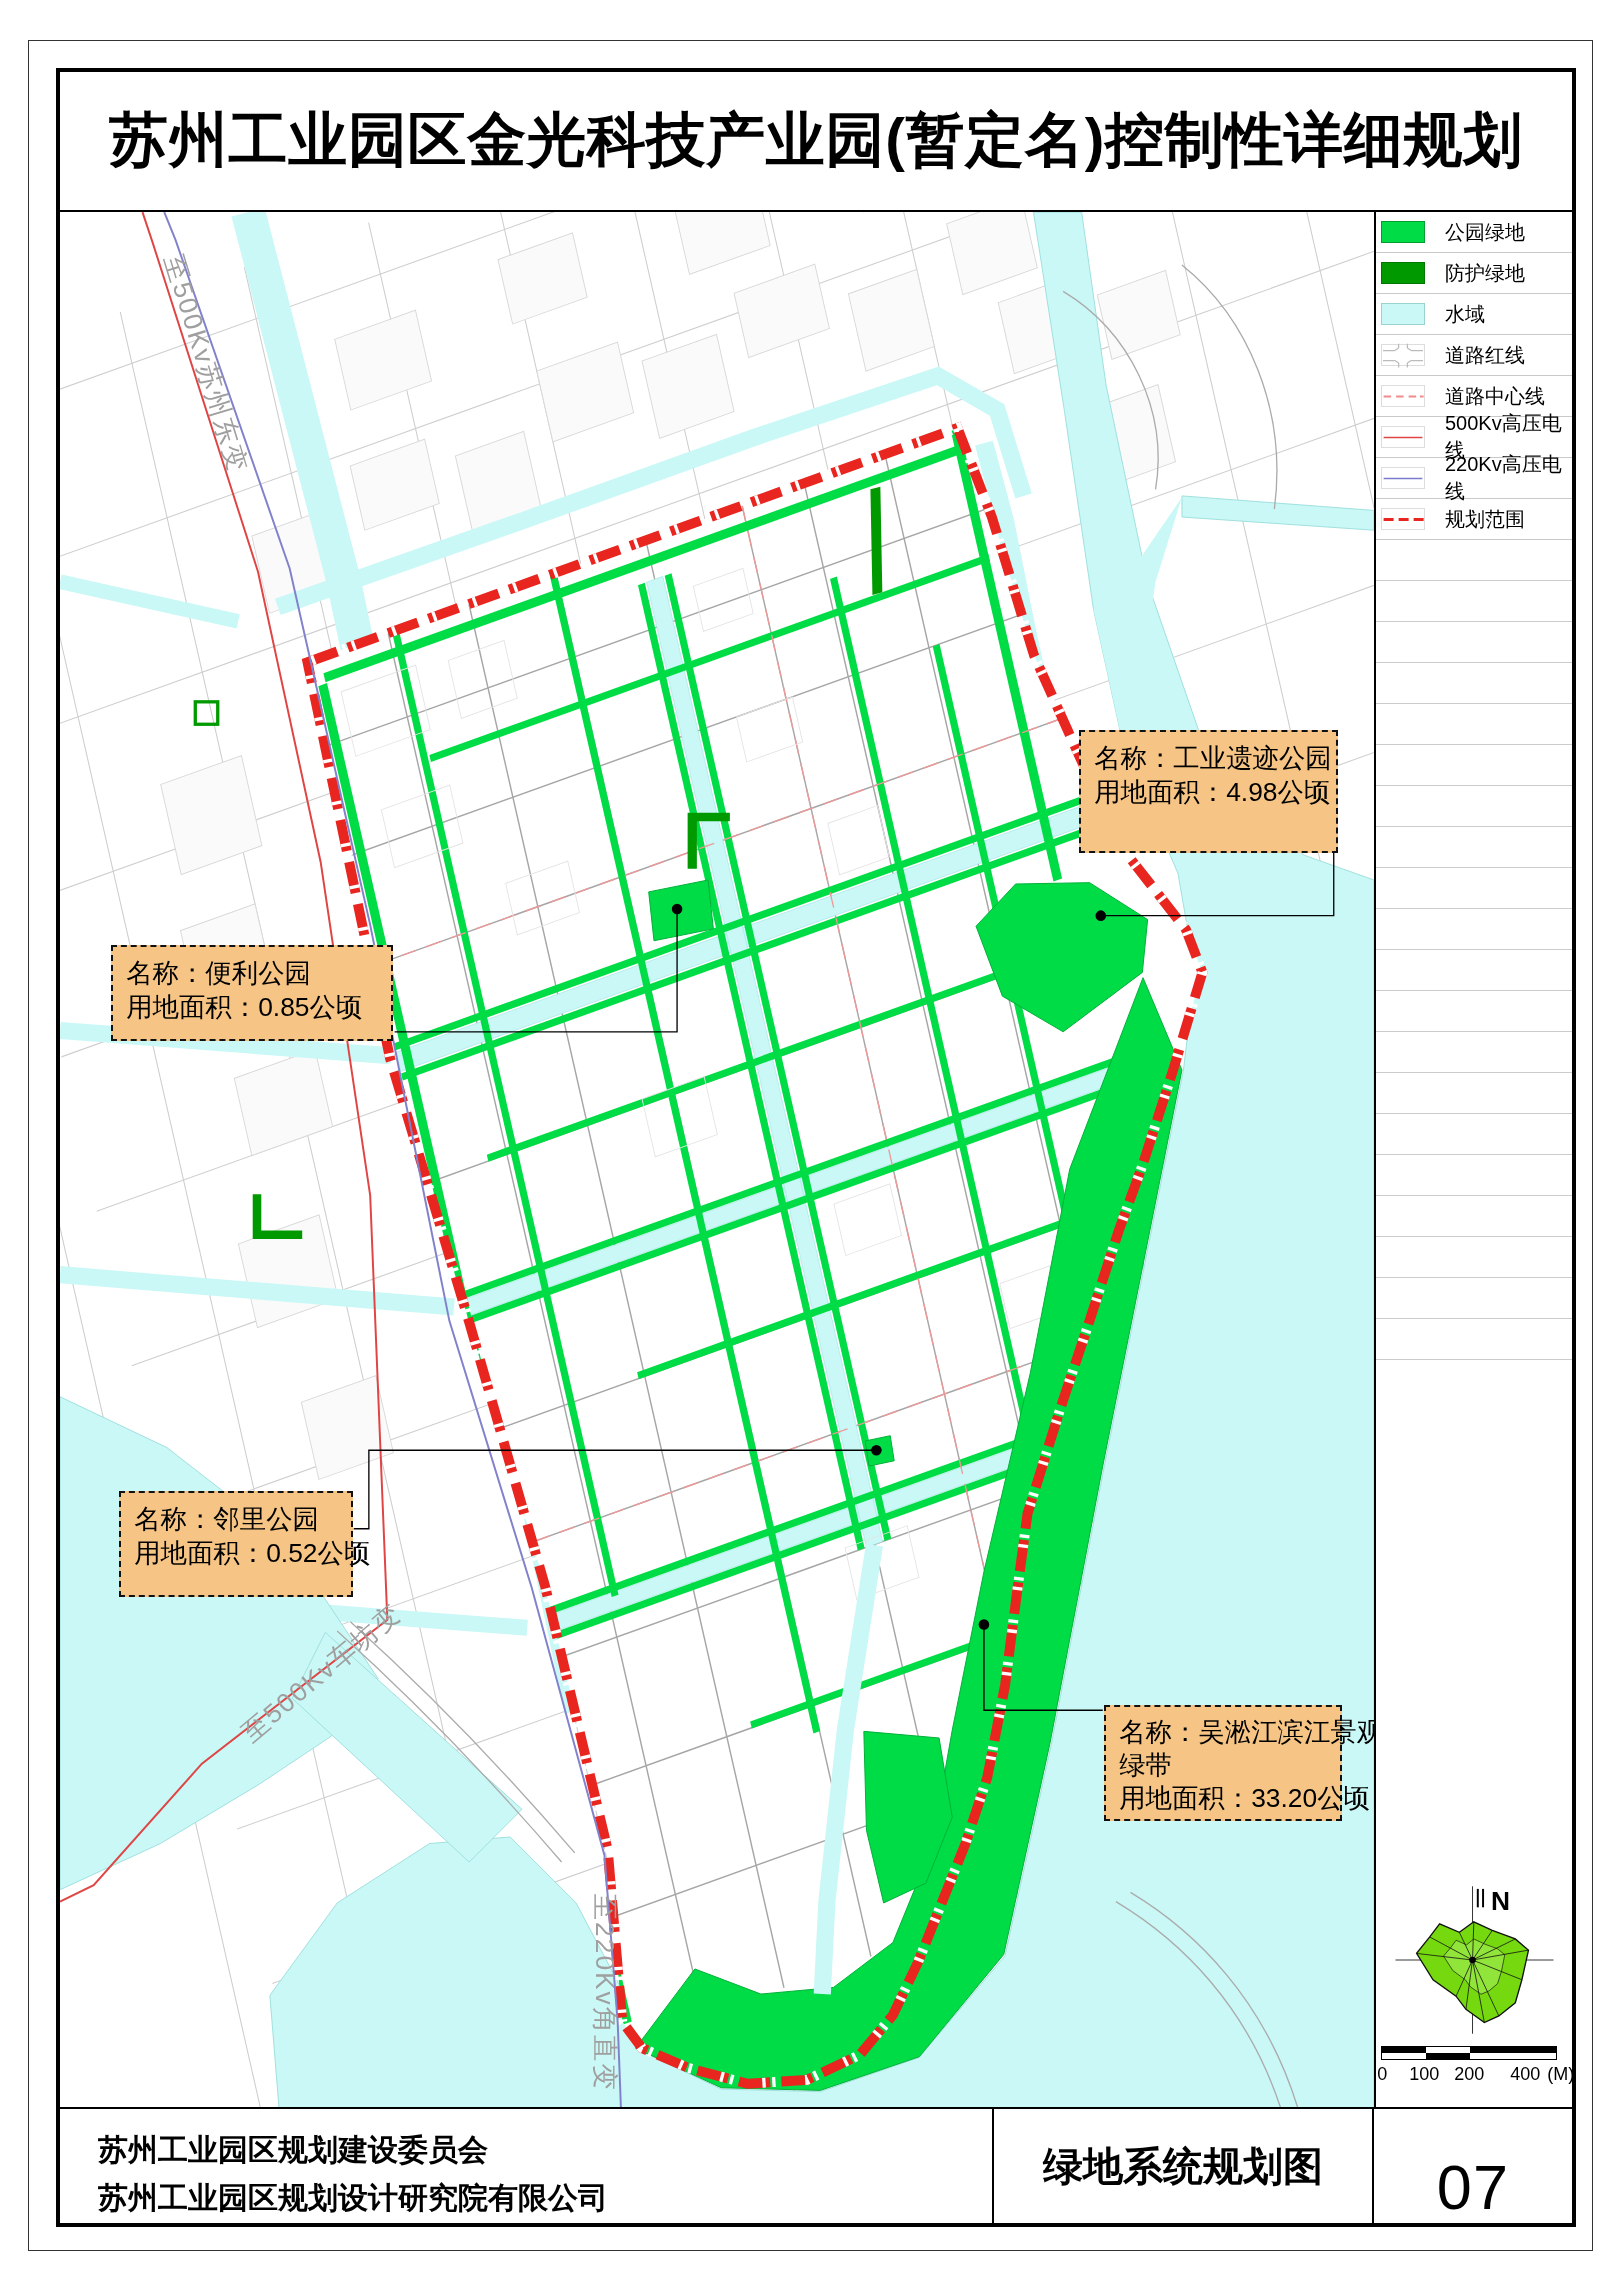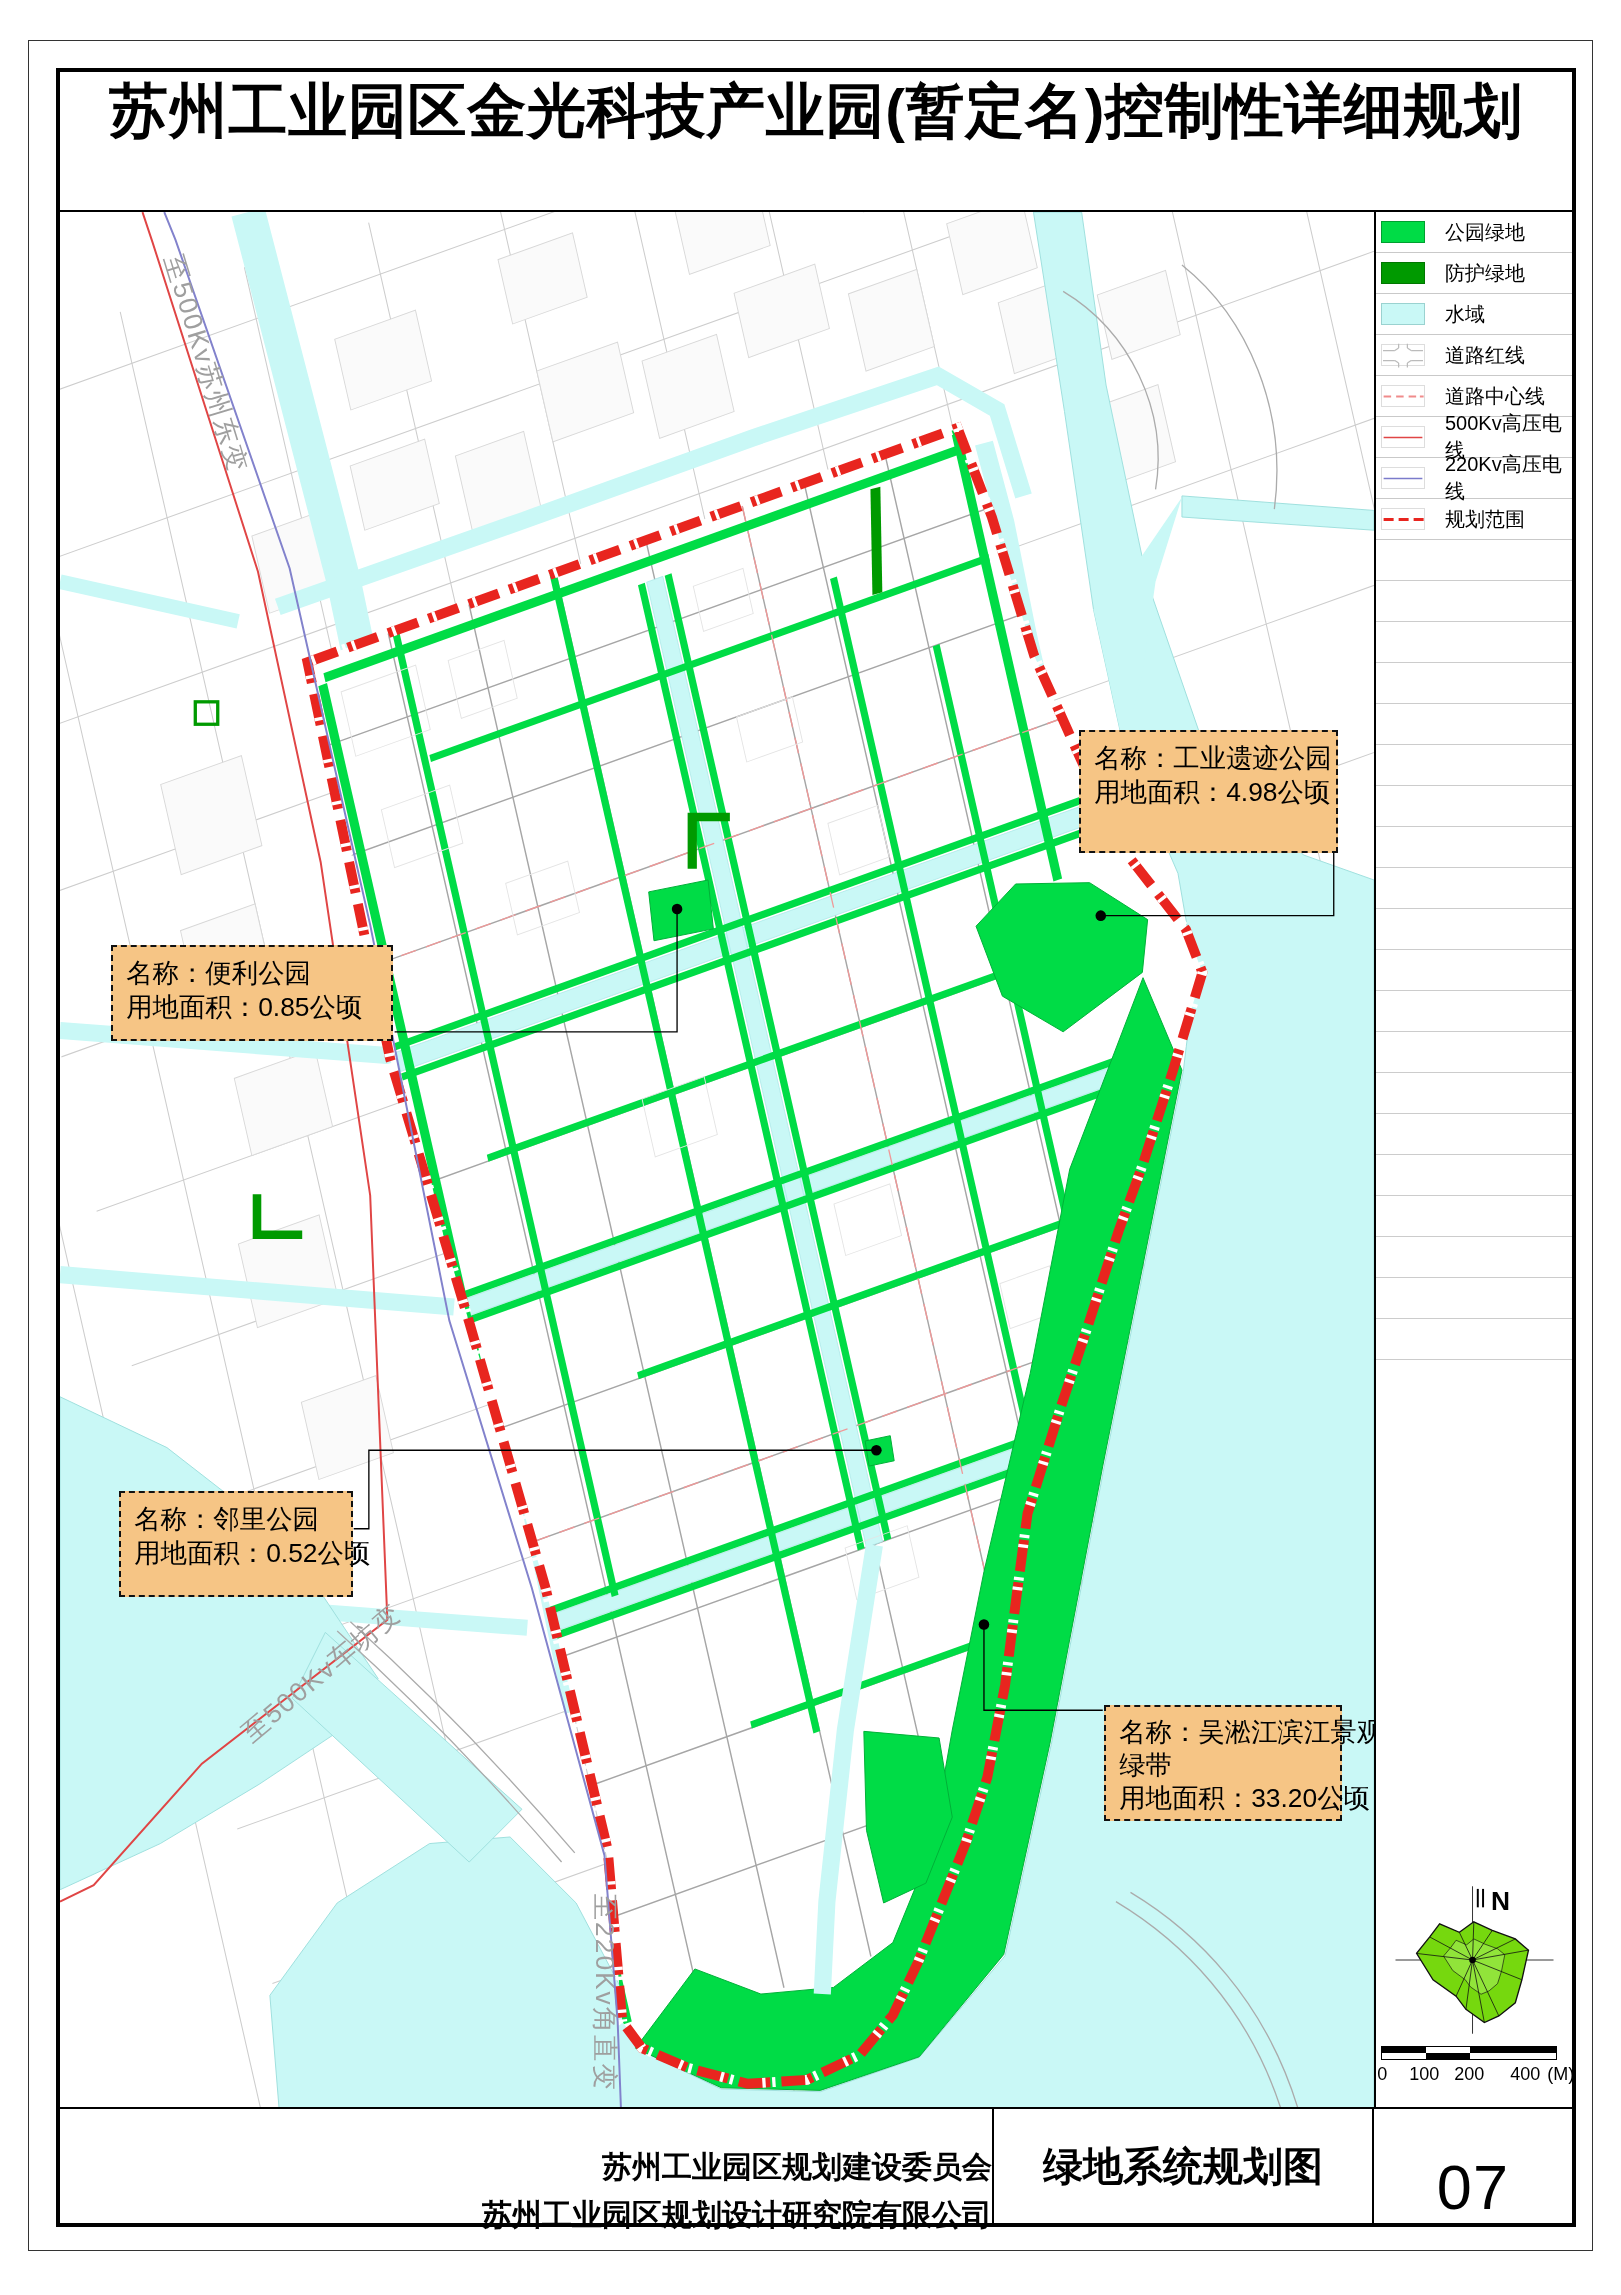--- a/index.html
+++ b/index.html
@@ -1,21 +1,21 @@
 <!DOCTYPE html>
 <html style="font-size:10.6px"><head>
 <meta charset="utf-8">
 <style>
   html,body{margin:0;padding:0;background:#fff;}
   .page{position:relative;width:1621px;height:2295px;background:#fff;overflow:hidden;
         font-family:"Liberation Sans","DejaVu Sans",sans-serif;color:#000;}
   .outer-frame{position:absolute;left:28px;top:40px;width:1563px;height:2209px;border:1.3px solid #333;}
   .frame{position:absolute;left:56px;top:68px;width:1512px;height:2151px;border:4px solid #000;
          display:flex;flex-direction:column;}
-  .title-block{height:138px;border-bottom:2.6px solid #000;display:flex;justify-content:center;}
+  .title-block{height:138px;border-bottom:2.6px solid #000;display:flex;align-items:center;justify-content:center;}
   .title-block h1{margin:0;font-size:59px;font-weight:700;letter-spacing:0.7px;white-space:nowrap;}
   .content{flex:1;display:flex;min-height:0;position:relative;}
   .map-area{position:relative;width:1314px;height:100%;overflow:hidden;background:#fff;}
   .map-area svg.mapsvg{position:absolute;left:0;top:0;}
   .sidebar{position:relative;flex:1;border-left:2px solid #000;background:#fff;}
   .lg-header{height:86px;border-bottom:2px solid #000;display:flex;align-items:center;justify-content:center;
              font-size:32px;font-weight:600;}
   .lg-row{height:41px;border-bottom:0.7px solid #c9c9c9;display:flex;align-items:center;gap:20px;padding-left:5px;box-sizing:border-box;}
   .lg-label{font-size:20px;}
   .sw{width:44px;height:22.4px;flex:0 0 auto;box-sizing:border-box;}
@@ -24,21 +24,21 @@
   .sw-water{background:#C9F8F6;border:0.7px solid #9ad2d0;}
   .sw-frame{border:0.7px solid #ddd;background:#fff;display:flex;align-items:center;justify-content:center;}
   .lg-lines{height:860px;background:repeating-linear-gradient(to bottom,#fff 0 40px,#ccc 40px 41px);}
   .compass{position:absolute;left:0;top:1669px;width:100%;display:flex;justify-content:center;}
   .scalebar{position:absolute;left:5.3px;top:1834px;width:176px;}
   .sb-rows{border:0.7px solid #000;height:12px;position:relative;background:#fff;}
   .sb-seg{position:absolute;background:#000;}
   .sb-labels{position:relative;height:22.4px;margin-top:4px;font-size:18px;}
   .sb-labels span{position:absolute;top:0;}
   .footer{height:114px;border-top:2.6px solid #000;display:flex;}
-  .footer .cell1{width:934px;border-right:2px solid #000;box-sizing:border-box;padding:34px 0 0 38px;text-align:right;}
+  .footer .cell1{width:934px;border-right:2px solid #000;box-sizing:border-box;padding:17px 0 0 38px;}
   .footer .cell1 div{font-size:30px;font-weight:600;line-height:48px;white-space:nowrap;}
   .footer .cell2{width:380px;border-right:2px solid #000;box-sizing:border-box;display:flex;align-items:center;justify-content:center;text-align:right;}
   .footer .cell2 div{font-size:40px;font-weight:600;}
   .footer .cell3{flex:1;display:flex;align-items:flex-end;justify-content:center;}
   .footer .cell3 div{font-size:63px;font-weight:400;letter-spacing:1.3px;}
   .callout{position:absolute;background:#F6C585;border:2px dashed #111;box-sizing:border-box;
            padding:9.2px 13.2px;font-size:26.4px;font-weight:500;line-height:34px;z-index:5;white-space:nowrap;}
 </style>
 </head>
 <body>

